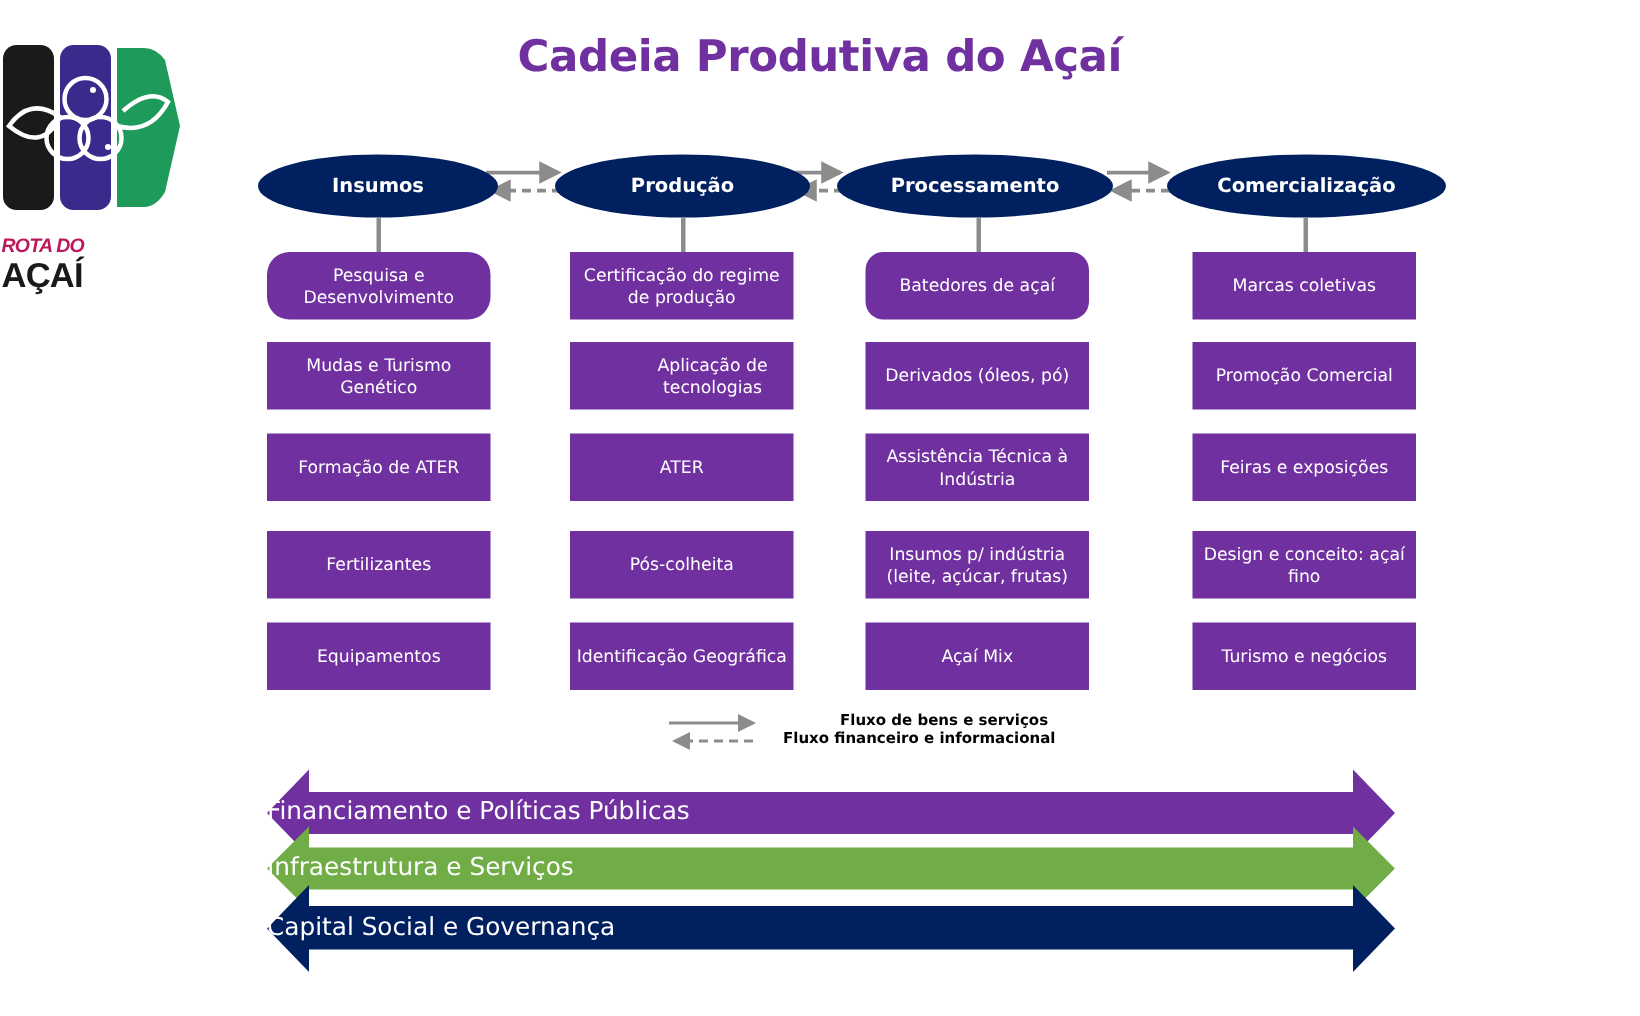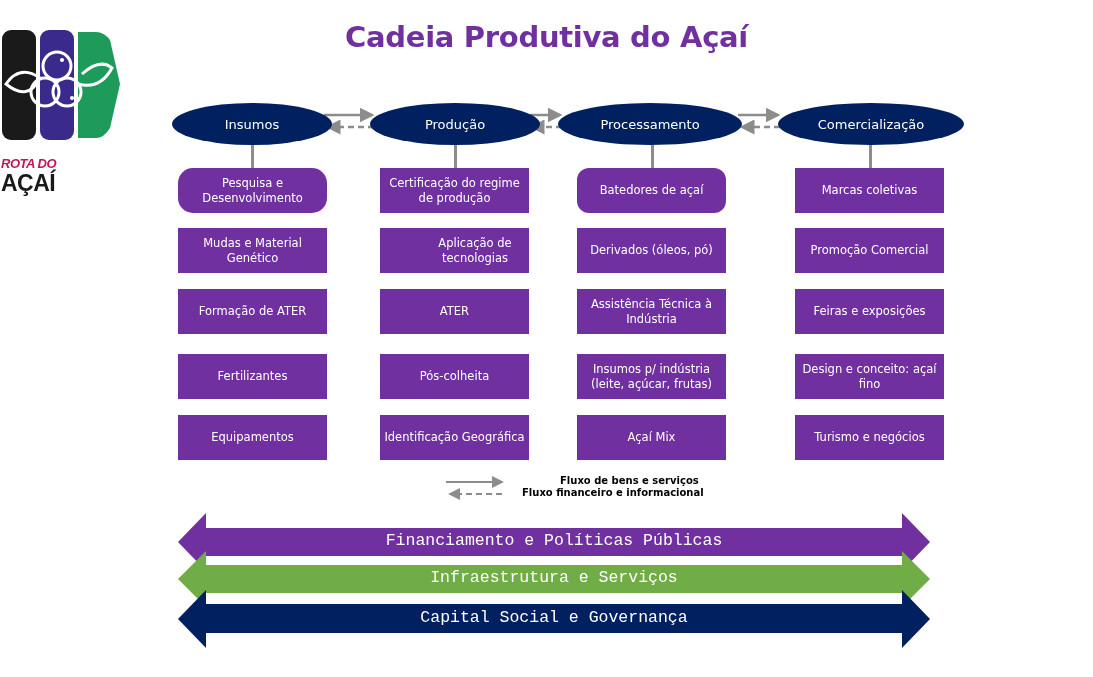--- a/index.html
+++ b/index.html
@@ -1,23 +1,23 @@
 <!DOCTYPE html>
 <html><head>
 <meta charset="utf-8">
 <style>
   html, body { margin:0; padding:0; background:#ffffff; }
   body { width:1093px; height:677px; position:relative; overflow:hidden; font-family:"DejaVu Sans", "Liberation Sans", sans-serif; }
   .abs { position:absolute; }
   #title { left:0; width:1093px; top:20px; text-align:center; font-weight:bold; font-size:29px; color:#7030A0; letter-spacing:-0.3px; }
-  .oval { position:absolute; background:#002060; border-radius:50%; color:#fff; font-weight:normal; font-size:13px; display:flex; align-items:center; justify-content:center; }
+  .oval { position:absolute; background:#002060; border-radius:50%; color:#fff; font-weight:bold; font-size:13px; display:flex; align-items:center; justify-content:center; }
   .vline { position:absolute; width:3px; background:#8c8c8c; }
   .box { position:absolute; width:149px; height:45px; background:#7030A0; color:#fff; font-size:11.5px; line-height:15px; display:flex; align-items:center; justify-content:center; text-align:center; padding:0 3px; box-sizing:border-box; }
   .legend-text { position:absolute; font-size:10px; font-weight:bold; color:#000; }
-  .band-label { position:absolute; left:178px; width:752px; text-align:center; color:#fff; font-size:16.5px;font-family:Liberation Mono, monospace; }
+  .band-label { position:absolute; left:178px; width:752px; color:#fff; font-size:16.5px; }
   #logo { left:0; top:28px; width:125px; height:150px; }
   .logo-text1 { position:absolute; left:1px; top:128px; font-size:13px; font-weight:bold; color:#be185d; letter-spacing:-0.5px; font-family:"Liberation Sans", sans-serif;font-style:italic; }
   .logo-text2 { position:absolute; left:1px; top:142px; font-size:23px; font-weight:bold; color:#1a1a1a; letter-spacing:-0.5px; font-family:"Liberation Sans", sans-serif; }
 </style>
 </head>
 <body>
 
 <div id="logo" class="abs">
   <svg width="125" height="128" viewBox="0 0 125 128">
     <rect x="2" y="2" width="34" height="110" rx="9" fill="#1a1a1a"></rect>
@@ -57,21 +57,21 @@
   <line x1="502" y1="494" x2="450" y2="494" stroke="#8c8c8c" stroke-width="2" stroke-dasharray="6,4" marker-end="url(#ah)"></line>
 
   <polygon points="206,513 206,528 902,528 902,513 930,542 902,571 902,556 206,556 206,571 178,542" fill="#7030A0"></polygon>
   <polygon points="206,551 206,565 902,565 902,551 930,579 902,607 902,593 206,593 206,607 178,579" fill="#70AD47"></polygon>
   <polygon points="206,590 206,604 902,604 902,590 930,619 902,648 902,633 206,633 206,648 178,619" fill="#002060"></polygon>
 </svg>
 
 <div class="oval" style="left:172px;top:103px;width:160px;height:42px;">Insumos</div>
 <div class="vline" style="left:251px;top:145px;height:23px;"></div>
 <div class="box" style="left:178px;top:168px;border-radius:15px;">Pesquisa e Desenvolvimento</div>
-<div class="box" style="left:178px;top:228px;">Mudas e Material Genético</div>
+<div class="box" style="left:178px;top:228px;">Mudas e Turismo Genético</div>
 <div class="box" style="left:178px;top:289px;">Formação de ATER</div>
 <div class="box" style="left:178px;top:354px;">Fertilizantes</div>
 <div class="box" style="left:178px;top:415px;">Equipamentos</div>
 
 <div class="oval" style="left:370px;top:103px;width:170px;height:42px;">Produção</div>
 <div class="vline" style="left:454px;top:145px;height:23px;"></div>
 <div class="box" style="left:380px;top:168px;">Certificação do regime de produção</div>
 <div class="box" style="left:380px;top:228px;padding-left:44px;">Aplicação de tecnologias</div>
 <div class="box" style="left:380px;top:289px;">ATER</div>
 <div class="box" style="left:380px;top:354px;">Pós-colheita</div>

